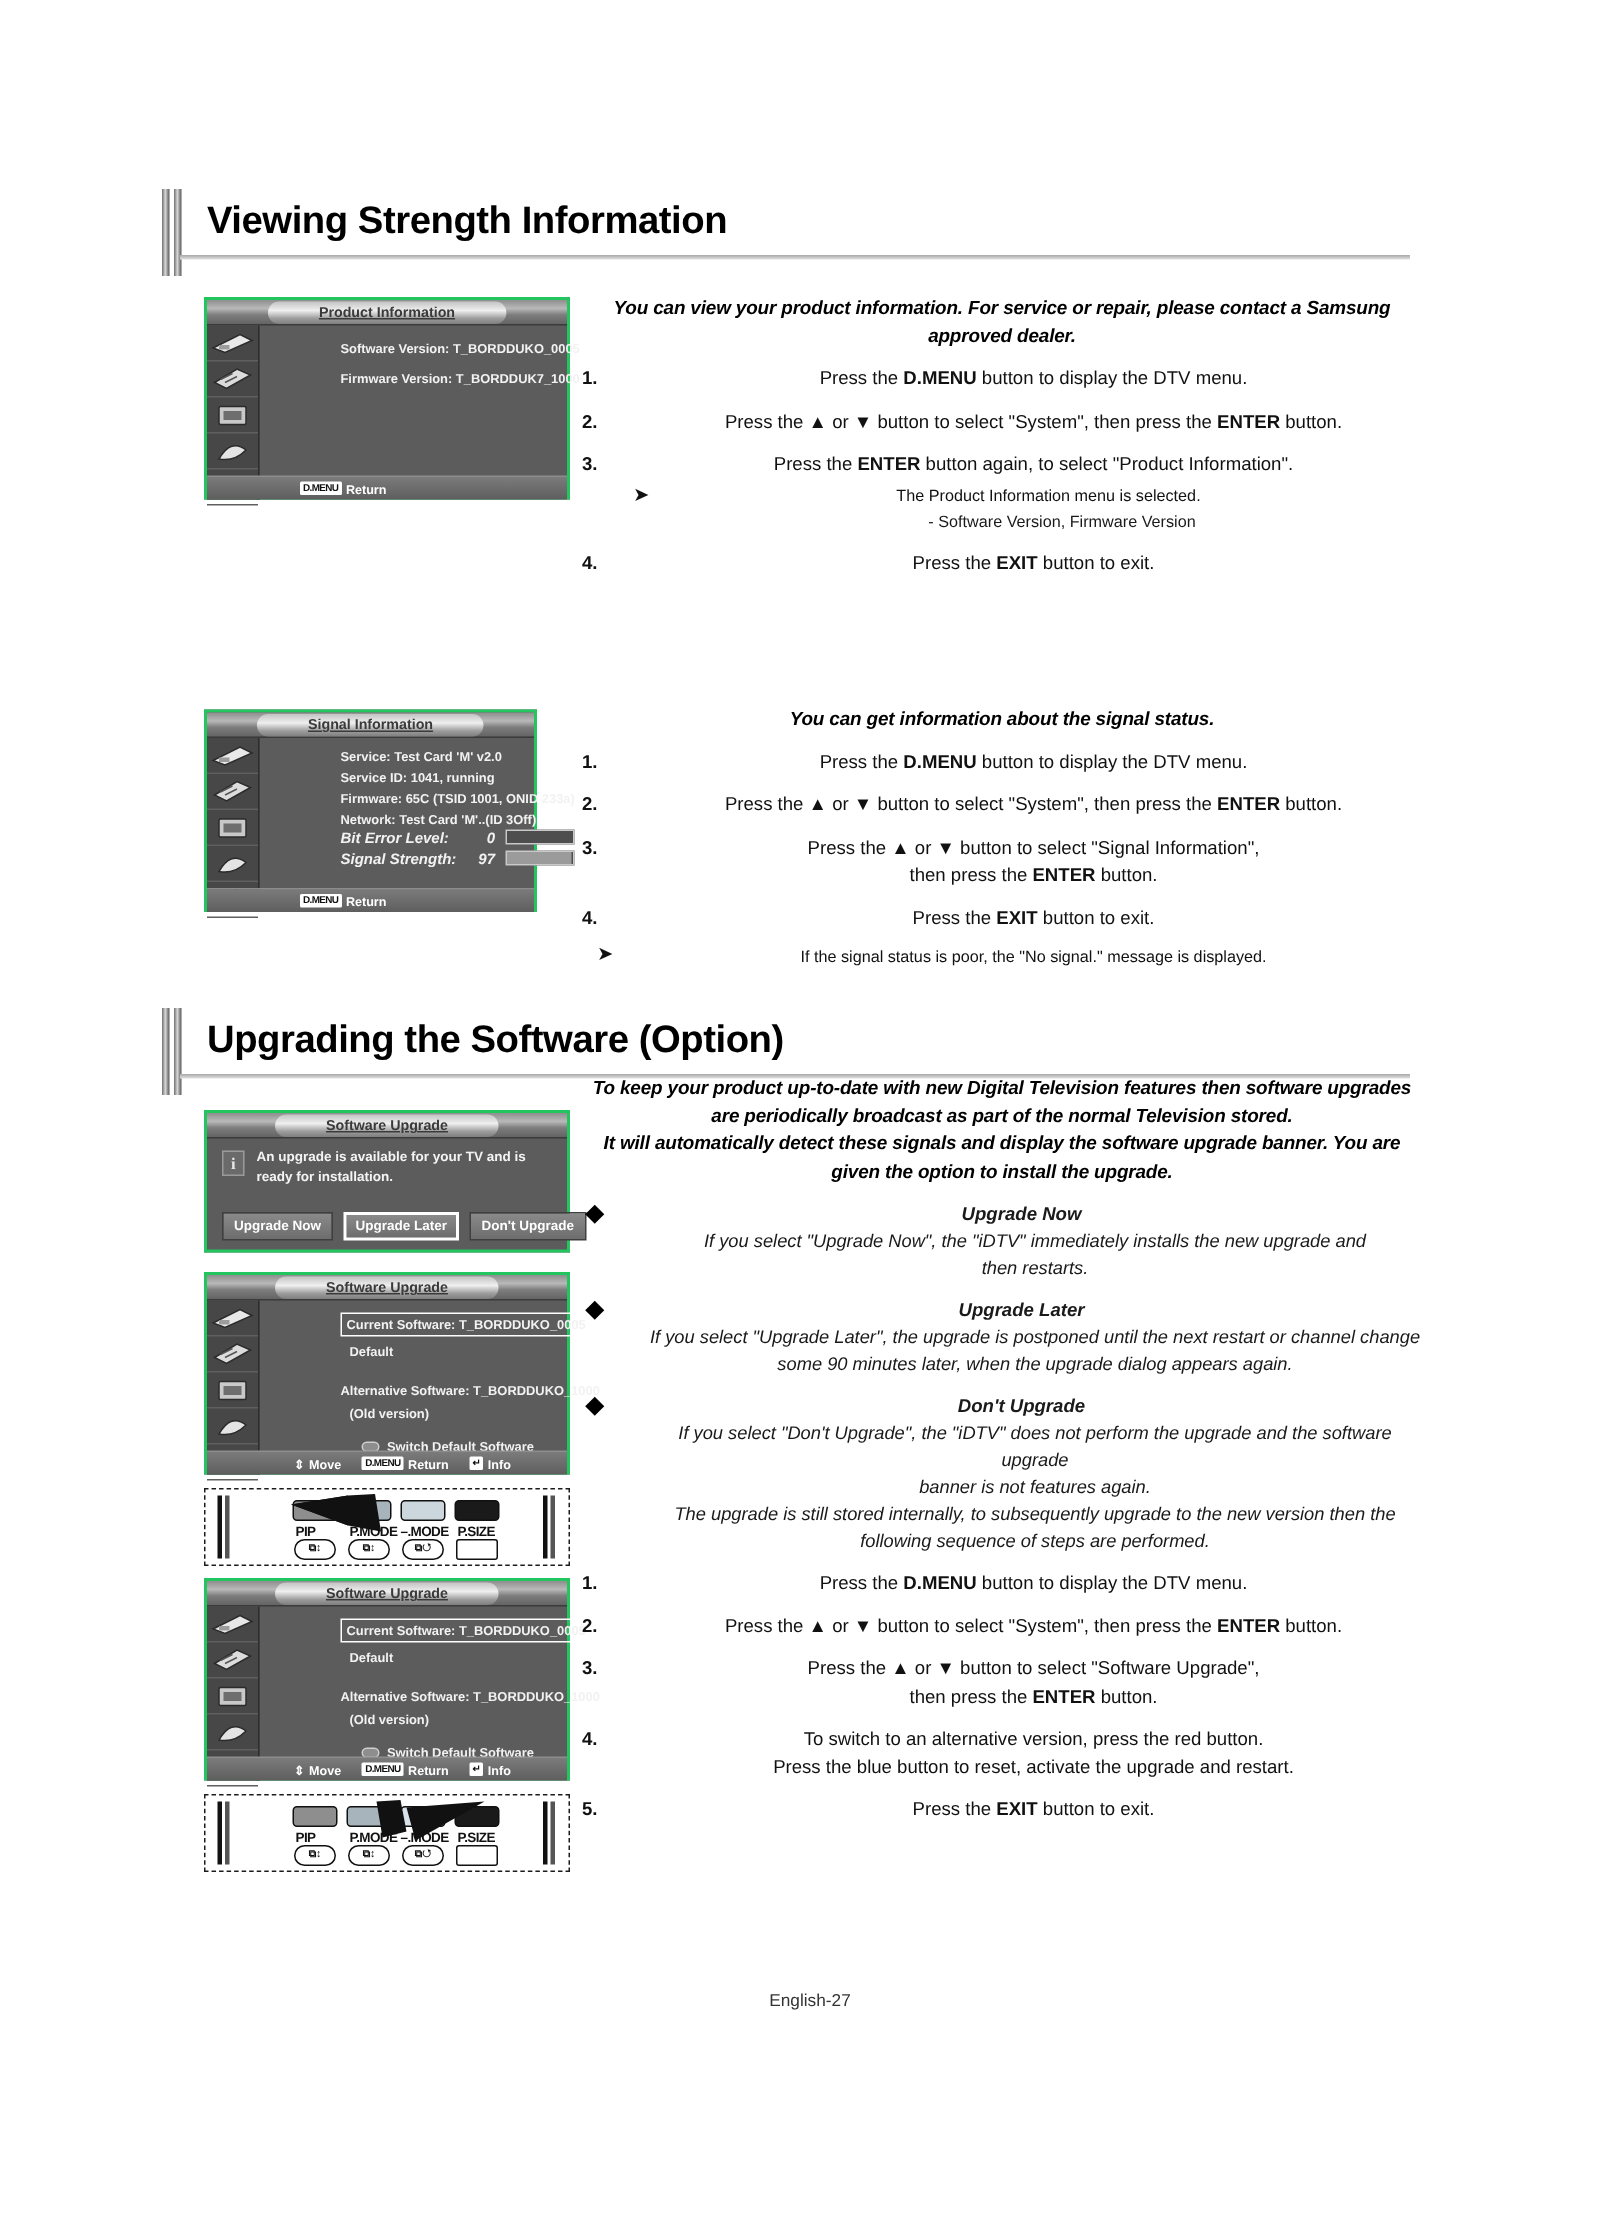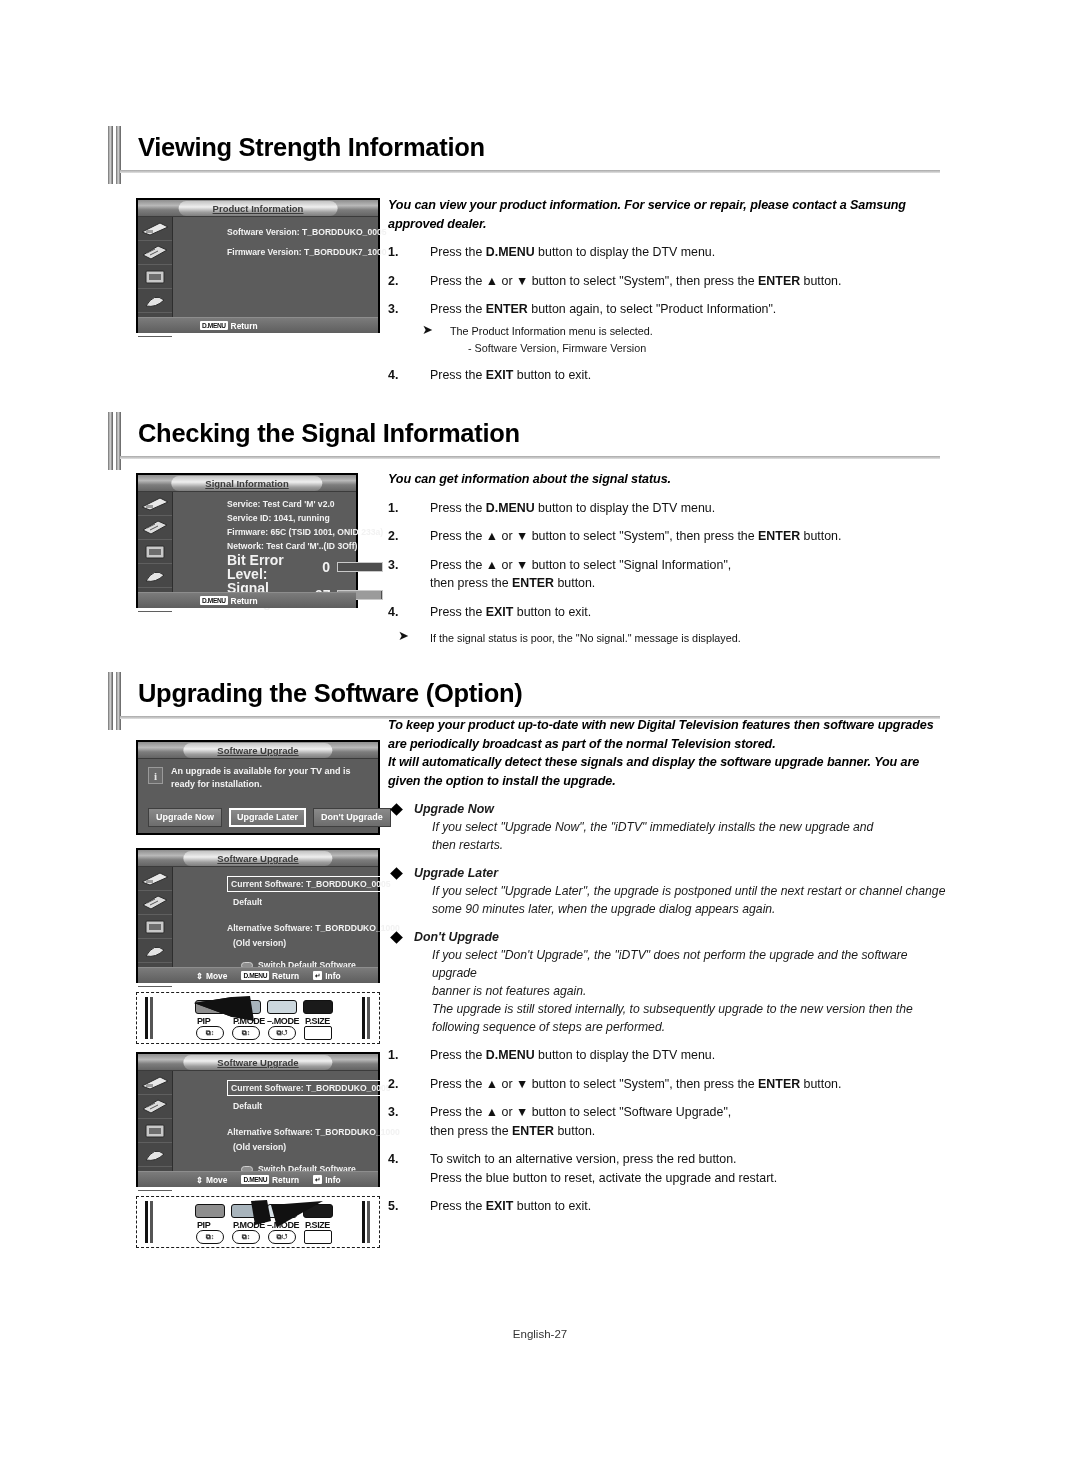--- a/index.html
+++ b/index.html
@@ -27,21 +27,21 @@
     font-size:25.5px; font-weight:bold; letter-spacing:-0.3px;
     color:#000; line-height:34px;
   }
   .head-rule { position:absolute; left:12px; top:40px; width:820px; height:3px;
                background:linear-gradient(to bottom,#a8a8a8,#e2e2e2); }
 
   
   .osd {
     position:absolute;
     background:#5c5c5c;
-    border:2px solid #000000;
+    border:2px solid #22c55e;
     font-family:"Liberation Sans", sans-serif;
   }
   .osd-titlebar {
     position:relative; height:17px;
     background:linear-gradient(to bottom,#8e8e8e,#b9b9b9 35%,#7d7d7d 62%,#646464);
     border-bottom:1px solid #3b3b3b;
   }
   .osd-titlepill {
     position:absolute; left:50%; transform:translateX(-50%);
     top:1px; height:15px; padding:0 34px;
@@ -69,22 +69,22 @@
     color:#ffffff; font-size:8.4px; font-weight:bold;
   }
   .keycap {
     display:inline-block; background:#ffffff; color:#111;
     font-size:6.6px; font-weight:bold; padding:0 2px;
     border-radius:1px; line-height:9px; letter-spacing:-0.4px;
   }
   .foot-item { display:flex; align-items:center; gap:3px; }
 
   
-  .meterrow { display:flex; align-items:center; color:#f2f2f2;
-              font-size:14px; font-weight:bold; line-height:14px; }
+  .meterrow { display:flex; color:#f2f2f2;
+              font-size:10px; font-weight:bold; line-height:14px;font-style:italic; }
   .meter-label { width:88px; }
   .meter-val { width:22px; text-align:right; padding-right:7px; }
   .meter {
     flex:1; height:10px; background:#4e4e4e;
     border:1px solid #c9c9c9; position:relative; overflow:hidden;
   }
   .meter > span { display:block; height:100%; background:#9b9b9b; }
 
   
   .btnrow { position:absolute; left:10px; bottom:8px; display:flex; gap:7px; }
@@ -120,21 +120,21 @@
   .rail-i { position:absolute; top:0; bottom:0; width:3px; background:#111; }
   .rail-i.r2 { left:5px; background:#555; }
   .rcap { position:absolute; font-size:9px; font-weight:bold; color:#111;
           letter-spacing:-0.4px; white-space:nowrap; }
   .rkey { position:absolute; width:28px; height:14px; border:1.6px solid #111;
           border-radius:7px; background:#fff;
           font-size:7px; font-weight:bold; color:#111; text-align:center; line-height:12px; }
   .rtop { position:absolute; width:30px; height:14px; border-radius:3px; border:1.5px solid #111; }
 
   
-  .tcol { position:absolute; left:388px; width:560px; }
+  .tcol { position:absolute; left:388px; width:560px;text-align:center; }
   .lead { font-size:12.6px; font-weight:bold; font-style:italic; line-height:18.5px;
           color:#000; letter-spacing:-0.1px; }
   .step { position:relative; padding-left:42px; font-size:12.4px; line-height:18.5px;
           color:#111; margin-top:10px; }
   .step .num { position:absolute; left:0; top:0; font-weight:bold; font-size:12.4px; }
   .step b { font-weight:bold; }
   .note { position:relative; padding-left:62px; font-size:10.8px; line-height:16px;
           color:#111; margin-top:4px; }
   .note .arw { position:absolute; left:34px; top:-1px; font-size:13px; }
   .subnote { padding-left:80px; font-size:10.8px; line-height:16px; margin-top:1px; }
@@ -233,30 +233,20 @@
       <span class="arw">➤</span>
       <span>The Product Information menu is selected.</span>
     </div>
     <div class="subnote">- Software Version, Firmware Version</div>
     <div class="step">
       <span class="num">4.</span>
       <span><span>Press the </span><b>EXIT</b><span> button to exit.</span></span>
     </div>
   </div>
 
-  <div class="section" style="top:416px;">
-    <div class="head-wrap">
-      <div class="head-bars">
-          <i class="b1"></i>
-          <i class="b2"></i>
-        </div>
-      <h2 class="title">Checking the Signal Information</h2>
-      <div class="head-rule"></div>
-    </div>
-  </div>
 
   <div class="osd" style="left:136px; top:473px; width:222px; height:135px;">
     <div class="osd-titlebar">
       <div class="osd-titlepill">Signal Information</div>
     </div>
     <div class="osd-body" style="height:116px;">
       <div class="osd-icons">
         <div class="osd-icon">
             <svg width="34" height="17" viewBox="0 0 34 17">
               <polygon points="4,12 22,3 30,7 12,15" fill="#e8e8e8" stroke="#2b2b2b"></polygon>

